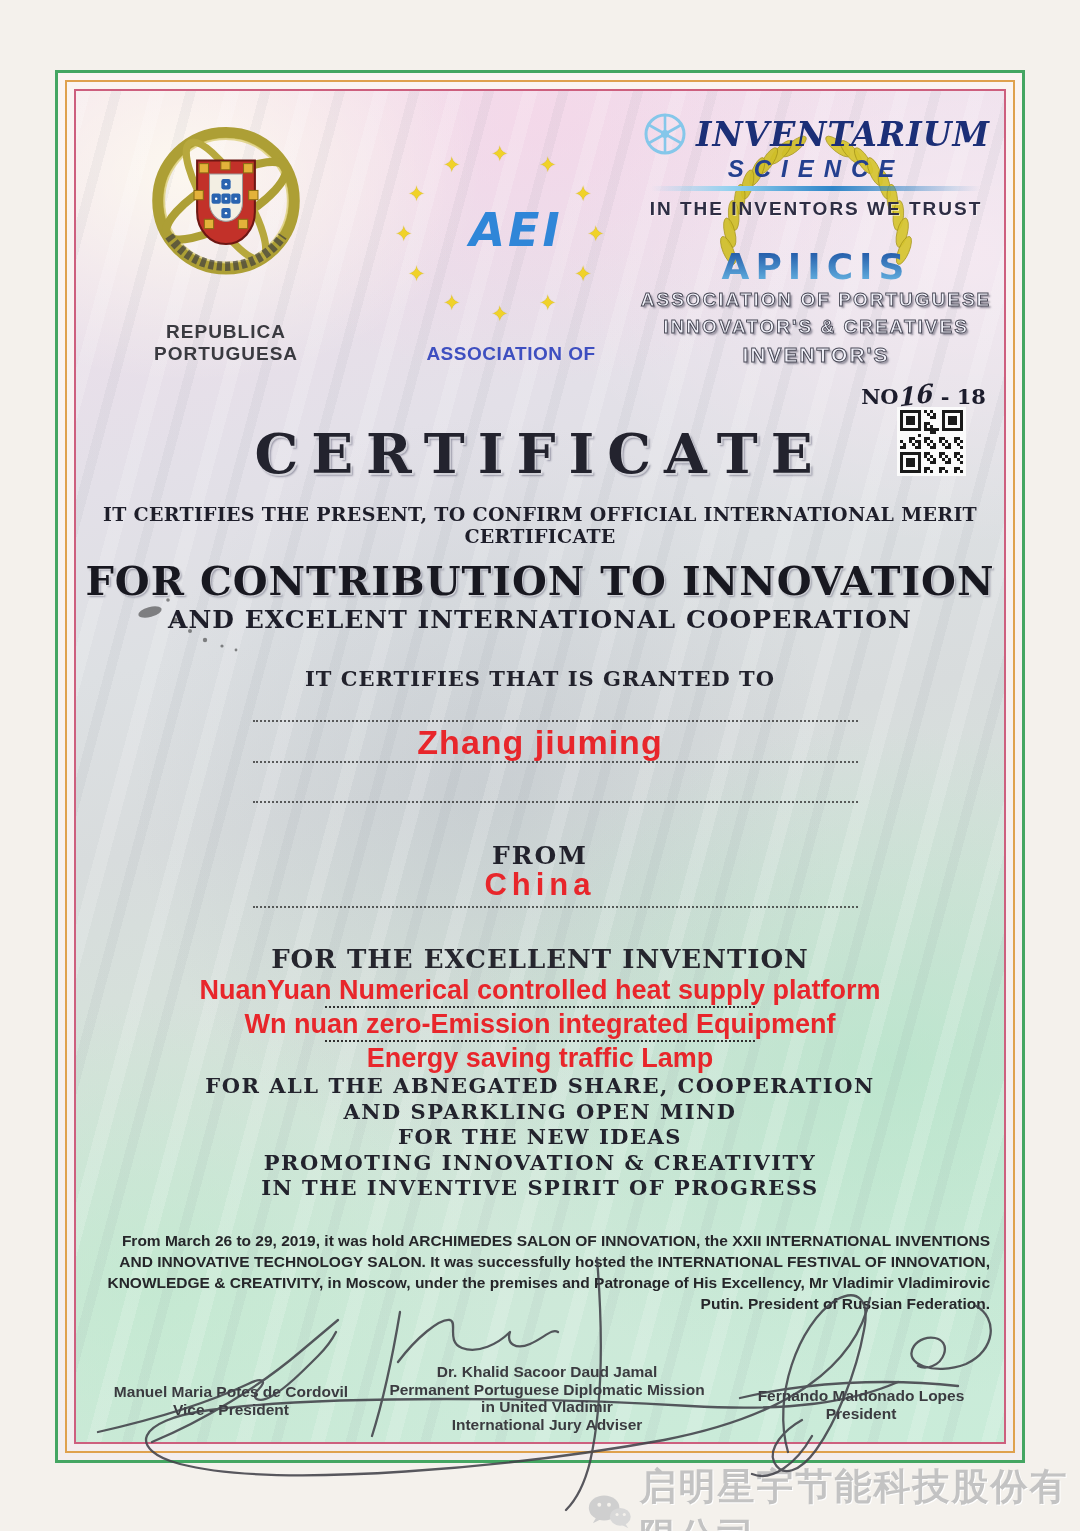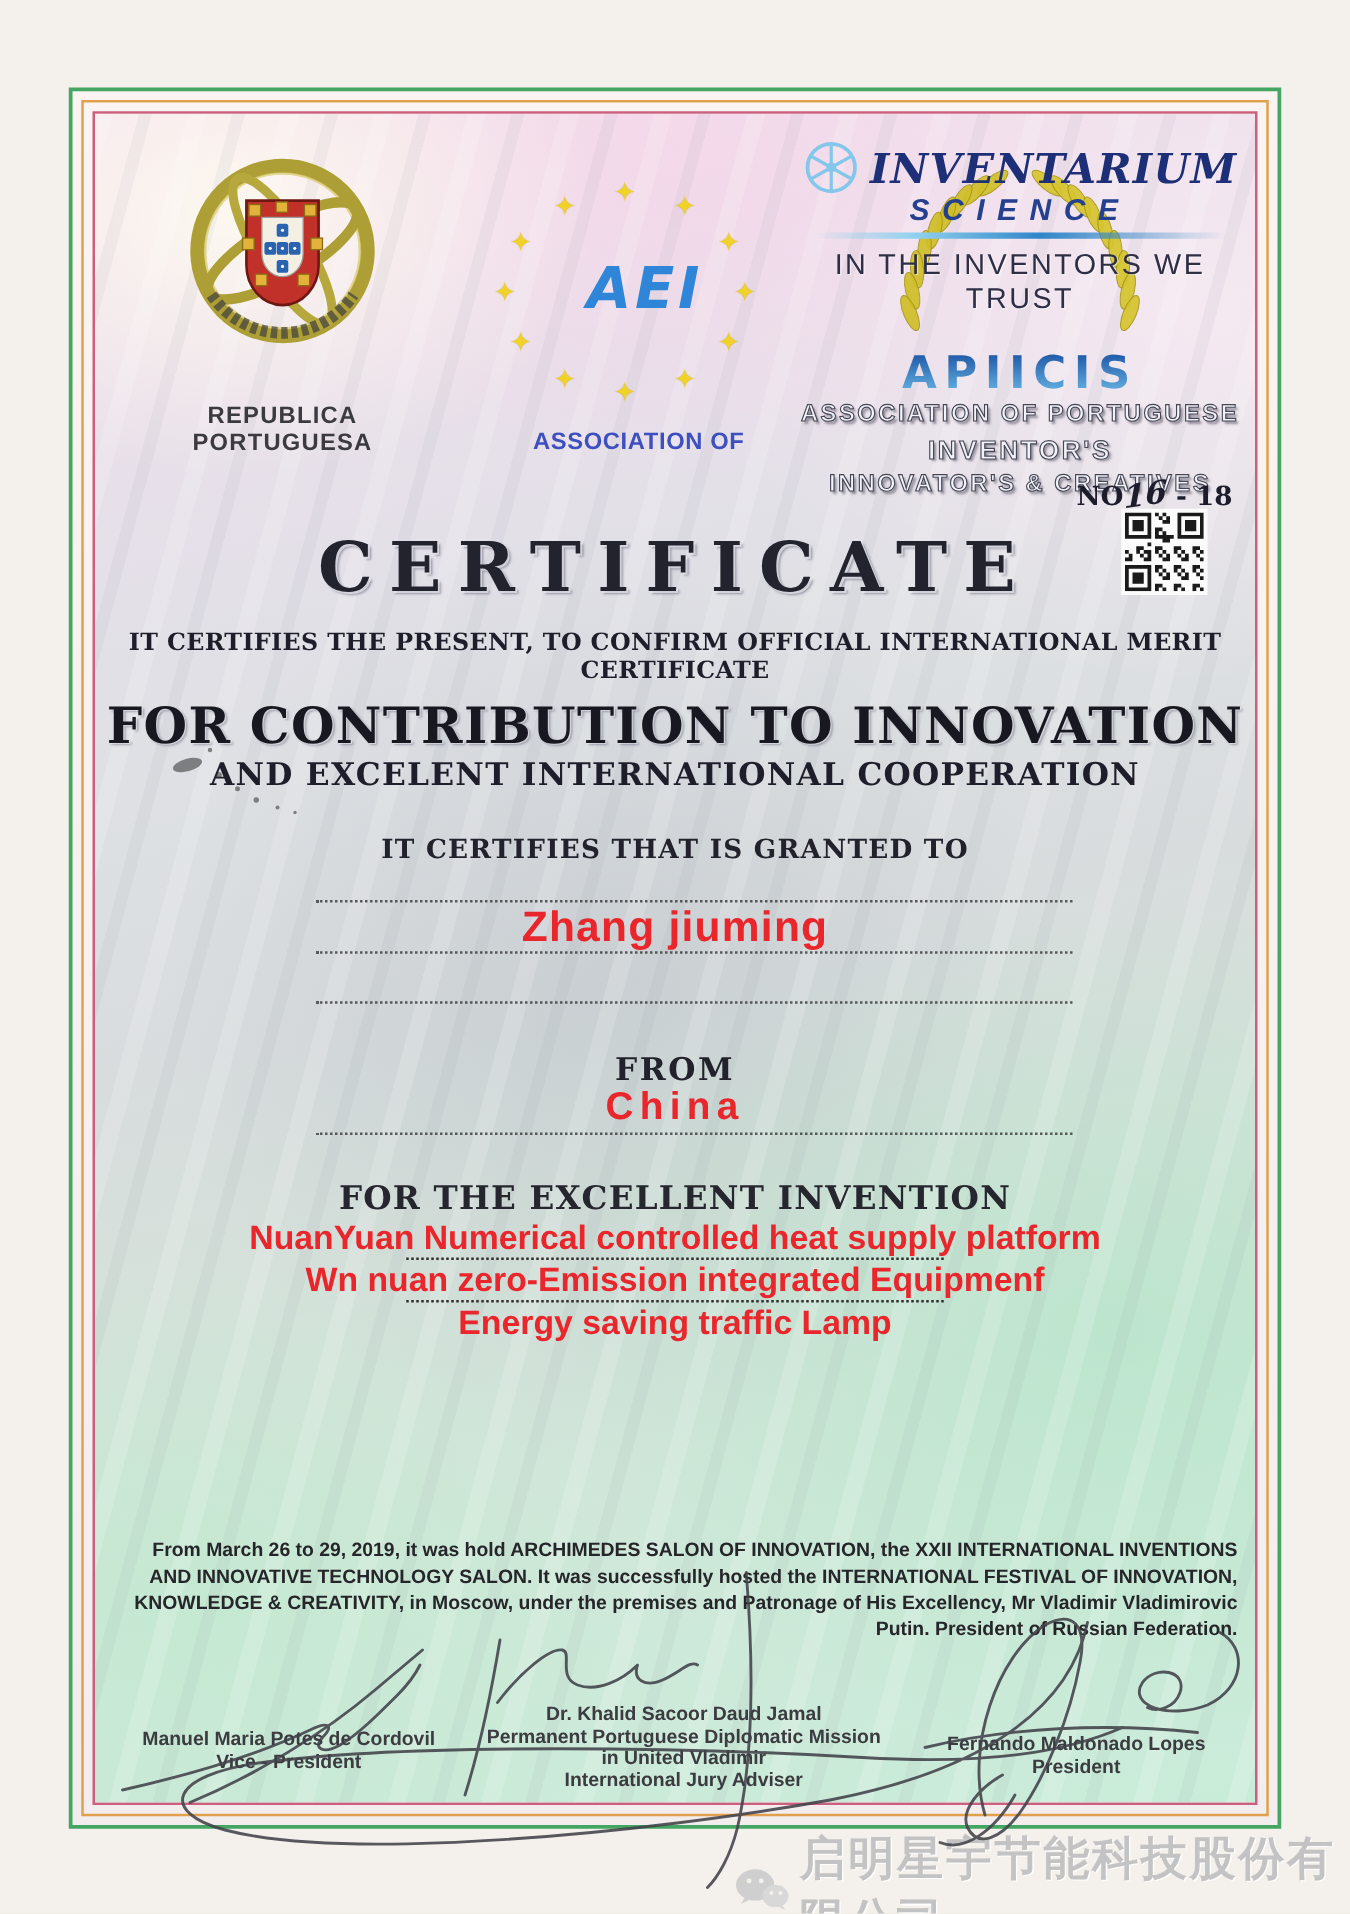--- a/index.html
+++ b/index.html
@@ -38,21 +38,21 @@
   .aei-caption{margin-top:2px;font-size:19px;font-weight:bold;color:#3e4fc0;
                letter-spacing:.5px;line-height:1.35;}
   .wreath{position:absolute;left:50%;top:22px;transform:translateX(-50%);z-index:0;}
   .brand-row{position:relative;z-index:1;display:flex;align-items:center;justify-content:center;gap:8px;}
   .brand-name{font-family:"DejaVu Serif",serif;font-style:italic;font-weight:bold;
               font-size:33px;color:#1c2f77;letter-spacing:1px;}
   .brand-sub{position:relative;z-index:1;font-weight:bold;font-style:italic;font-size:24px;
              color:#24408f;letter-spacing:10px;margin-top:-2px;}
   .brand-underline{position:relative;z-index:1;height:5px;width:330px;margin:3px auto 7px;
      background:linear-gradient(90deg, rgba(130,195,230,0) 0%, #8fd0ef 25%, #2e85c8 55%, rgba(46,133,200,0) 100%);}
-  .motto{position:relative;z-index:1;font-weight:normal;font-size:23px;color:#2e2e44;
+  .motto{position:relative;z-index:1;font-weight:bold;font-size:19px;color:#2e2e44;
          letter-spacing:2px;text-shadow:1px 1px 0 rgba(255,255,255,.5);}
   .apiicis{position:relative;z-index:1;margin-top:26px;font-family:"DejaVu Sans",sans-serif;
            font-weight:bold;font-size:36px;letter-spacing:6px;color:#2a6cc4;
            background:linear-gradient(180deg,#164a9e,#6fc0ea);
            -webkit-background-clip:text;-webkit-text-fill-color:transparent;}
   .org-line{position:relative;z-index:1;font-weight:bold;color:#f2f2fa;letter-spacing:2px;
             -webkit-text-stroke:.9px #474754;text-shadow:2px 2px 2px rgba(50,50,70,.5);line-height:1.4;}
   .org-1{font-size:19px;} .org-2{font-size:21px;} .org-3{font-size:19px;}
   .serial{position:absolute;right:18px;top:290px;z-index:3;font-family:"DejaVu Serif",serif;
           font-weight:bold;font-size:21px;color:#1c1c2c;}
@@ -191,22 +191,22 @@
               </g>
               <circle cx="23" cy="23" r="4" fill="#85c7ea"></circle>
             </svg>
             <span class="brand-name">INVENTARIUM</span>
           </div>
           <div class="brand-sub">SCIENCE</div>
           <div class="brand-underline"></div>
           <div class="motto">IN THE INVENTORS WE TRUST</div>
           <div class="apiicis">APIICIS</div>
           <div class="org-line org-1">ASSOCIATION OF PORTUGUESE</div>
+          <div class="org-line org-3">INNOVATOR'S &amp; CREATIVES</div>
           <div class="org-line org-2">INVENTOR'S</div>
-          <div class="org-line org-3">INNOVATOR'S &amp; CREATIVES</div>
         </div>
 
         <div class="serial">
           <span>NO</span><span class="hand">16</span>
           <span>- 18</span>
         </div>
         <svg class="qr" width="63" height="63" viewBox="0 0 63 63">
             <rect width="63" height="63" fill="#fbfbfb"></rect>
             <path d="M0 0h3v3h-3zM3 0h3v3h-3zM6 0h3v3h-3zM9 0h3v3h-3zM12 0h3v3h-3zM15 0h3v3h-3zM18 0h3v3h-3zM0 3h3v3h-3zM18 3h3v3h-3zM0 6h3v3h-3zM6 6h3v3h-3zM9 6h3v3h-3zM12 6h3v3h-3zM18 6h3v3h-3zM0 9h3v3h-3zM6 9h3v3h-3zM9 9h3v3h-3zM12 9h3v3h-3zM18 9h3v3h-3zM0 12h3v3h-3zM6 12h3v3h-3zM9 12h3v3h-3zM12 12h3v3h-3zM18 12h3v3h-3zM0 15h3v3h-3zM18 15h3v3h-3zM0 18h3v3h-3zM3 18h3v3h-3zM6 18h3v3h-3zM9 18h3v3h-3zM12 18h3v3h-3zM15 18h3v3h-3zM18 18h3v3h-3zM42 0h3v3h-3zM45 0h3v3h-3zM48 0h3v3h-3zM51 0h3v3h-3zM54 0h3v3h-3zM57 0h3v3h-3zM60 0h3v3h-3zM42 3h3v3h-3zM60 3h3v3h-3zM42 6h3v3h-3zM48 6h3v3h-3zM51 6h3v3h-3zM54 6h3v3h-3zM60 6h3v3h-3zM42 9h3v3h-3zM48 9h3v3h-3zM51 9h3v3h-3zM54 9h3v3h-3zM60 9h3v3h-3zM42 12h3v3h-3zM48 12h3v3h-3zM51 12h3v3h-3zM54 12h3v3h-3zM60 12h3v3h-3zM42 15h3v3h-3zM60 15h3v3h-3zM42 18h3v3h-3zM45 18h3v3h-3zM48 18h3v3h-3zM51 18h3v3h-3zM54 18h3v3h-3zM57 18h3v3h-3zM60 18h3v3h-3zM0 42h3v3h-3zM3 42h3v3h-3zM6 42h3v3h-3zM9 42h3v3h-3zM12 42h3v3h-3zM15 42h3v3h-3zM18 42h3v3h-3zM0 45h3v3h-3zM18 45h3v3h-3zM0 48h3v3h-3zM6 48h3v3h-3zM9 48h3v3h-3zM12 48h3v3h-3zM18 48h3v3h-3zM0 51h3v3h-3zM6 51h3v3h-3zM9 51h3v3h-3zM12 51h3v3h-3zM18 51h3v3h-3zM0 54h3v3h-3zM6 54h3v3h-3zM9 54h3v3h-3zM12 54h3v3h-3zM18 54h3v3h-3zM0 57h3v3h-3zM18 57h3v3h-3zM0 60h3v3h-3zM3 60h3v3h-3zM6 60h3v3h-3zM9 60h3v3h-3zM12 60h3v3h-3zM15 60h3v3h-3zM18 60h3v3h-3zM24 18h3v3h-3zM18 24h3v3h-3zM30 18h3v3h-3zM18 30h3v3h-3zM36 18h3v3h-3zM18 36h3v3h-3zM24 0h3v3h-3zM30 0h3v3h-3zM27 3h3v3h-3zM33 3h3v3h-3zM30 6h3v3h-3zM33 6h3v3h-3zM24 12h3v3h-3zM27 12h3v3h-3zM24 15h3v3h-3zM30 15h3v3h-3zM27 18h3v3h-3zM33 18h3v3h-3zM30 21h3v3h-3zM33 21h3v3h-3zM9 27h3v3h-3zM12 27h3v3h-3zM24 27h3v3h-3zM27 27h3v3h-3zM39 27h3v3h-3zM42 27h3v3h-3zM54 27h3v3h-3zM57 27h3v3h-3zM0 30h3v3h-3zM9 30h3v3h-3zM15 30h3v3h-3zM24 30h3v3h-3zM30 30h3v3h-3zM39 30h3v3h-3zM45 30h3v3h-3zM54 30h3v3h-3zM60 30h3v3h-3zM3 33h3v3h-3zM12 33h3v3h-3zM18 33h3v3h-3zM27 33h3v3h-3zM33 33h3v3h-3zM42 33h3v3h-3zM48 33h3v3h-3zM57 33h3v3h-3zM0 36h3v3h-3zM3 36h3v3h-3zM15 36h3v3h-3zM18 36h3v3h-3zM30 36h3v3h-3zM33 36h3v3h-3zM45 36h3v3h-3zM48 36h3v3h-3zM60 36h3v3h-3zM24 42h3v3h-3zM27 42h3v3h-3zM39 42h3v3h-3zM42 42h3v3h-3zM54 42h3v3h-3zM57 42h3v3h-3zM24 45h3v3h-3zM30 45h3v3h-3zM39 45h3v3h-3zM45 45h3v3h-3zM54 45h3v3h-3zM60 45h3v3h-3zM27 48h3v3h-3zM33 48h3v3h-3zM42 48h3v3h-3zM48 48h3v3h-3zM57 48h3v3h-3zM30 51h3v3h-3zM33 51h3v3h-3zM45 51h3v3h-3zM48 51h3v3h-3zM60 51h3v3h-3zM24 57h3v3h-3zM27 57h3v3h-3zM39 57h3v3h-3zM42 57h3v3h-3zM54 57h3v3h-3zM57 57h3v3h-3zM24 60h3v3h-3zM30 60h3v3h-3zM39 60h3v3h-3zM45 60h3v3h-3zM54 60h3v3h-3zM60 60h3v3h-3z" fill="#1a1a1a"></path>
           </svg>
@@ -228,20 +228,27 @@
 
         <div class="abs invention">
           <div class="inv-heading">FOR THE EXCELLENT INVENTION</div>
           <div class="inv-item">NuanYuan Numerical controlled heat supply platform</div>
           <div class="inv-sep"></div>
           <div class="inv-item">Wn nuan zero-Emission integrated Equipmenf</div>
           <div class="inv-sep"></div>
           <div class="inv-item">Energy saving traffic Lamp</div>
         </div>
 
+        <div class="abs dedication">
+          <div>FOR ALL THE ABNEGATED SHARE, COOPERATION</div>
+          <div>AND SPARKLING OPEN MIND</div>
+          <div>FOR THE NEW IDEAS</div>
+          <div>PROMOTING INNOVATION &amp; CREATIVITY</div>
+          <div>IN THE INVENTIVE SPIRIT OF PROGRESS</div>
+        </div>
 
         <div class="abs paragraph">
           <p>From March 26 to 29, 2019, it was hold ARCHIMEDES SALON OF INNOVATION, the XXII INTERNATIONAL INVENTIONS AND INNOVATIVE TECHNOLOGY SALON. It was successfully hosted the INTERNATIONAL FESTIVAL OF INNOVATION, KNOWLEDGE &amp; CREATIVITY, in Moscow, under the premises and Patronage of His Excellency, Mr Vladimir Vladimirovic Putin. President of Russian Federation.</p>
         </div>
 
         <div class="sig sig-left">
           <div>Manuel Maria Potes de Cordovil</div>
           <div>Vice - President</div>
         </div>
         <div class="sig sig-mid">

